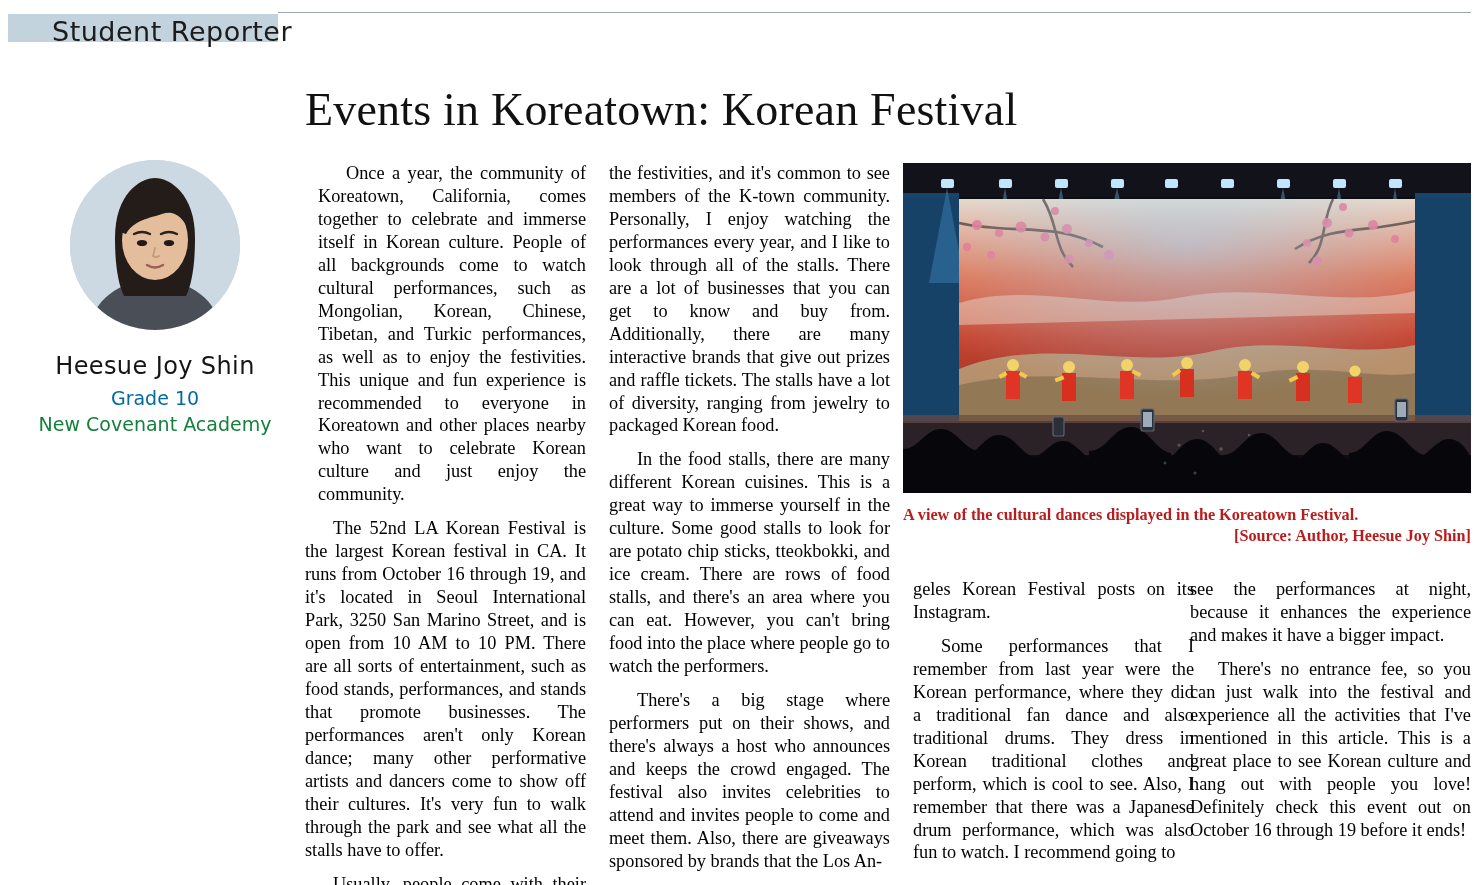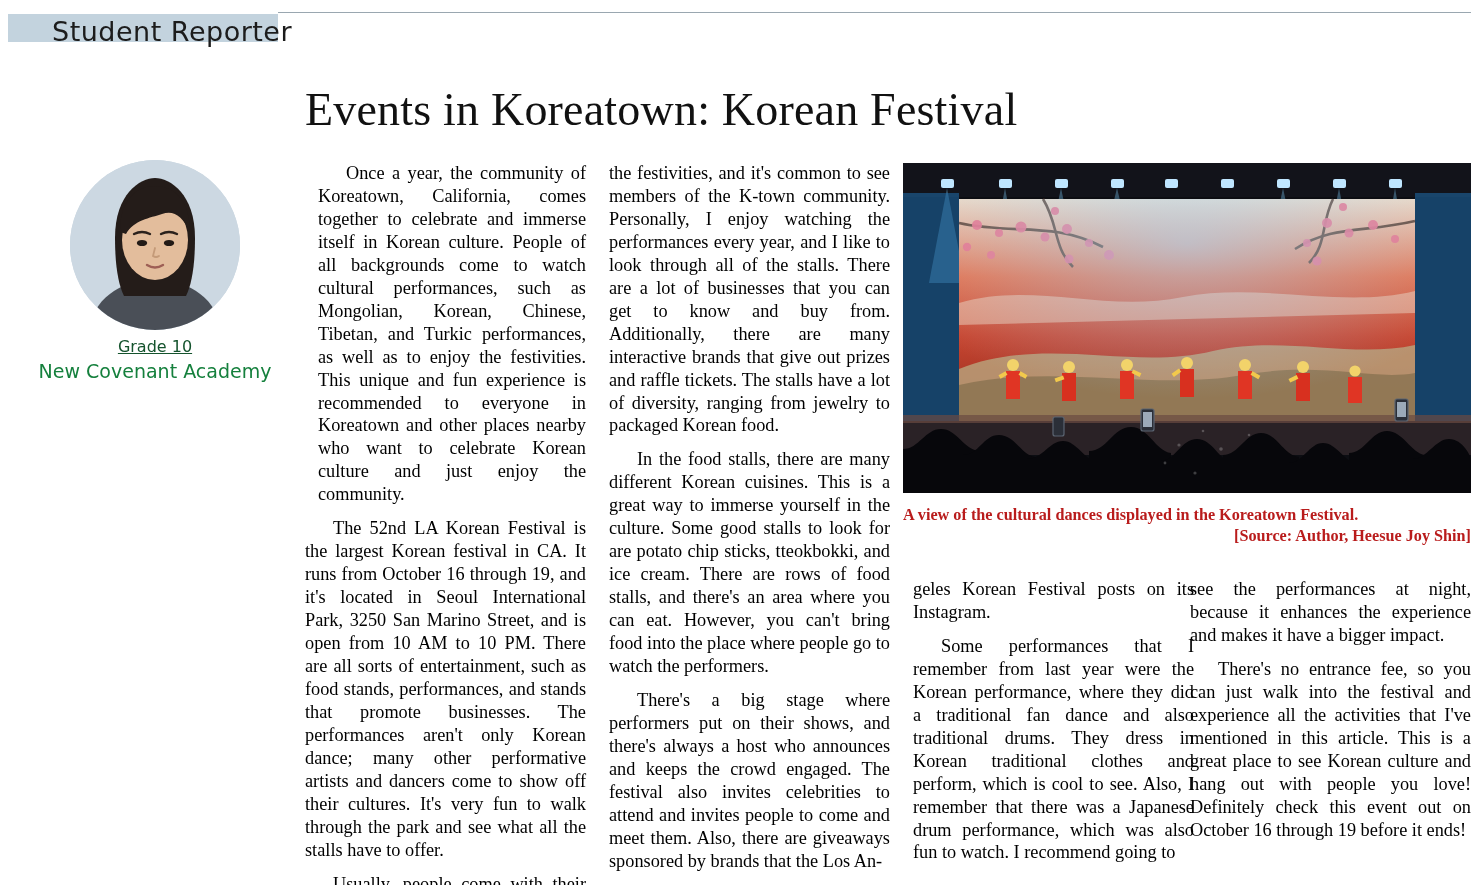--- a/index.html
+++ b/index.html
@@ -80,23 +80,22 @@
   .author-name {
     margin-top: 22px;
     font-family: "DejaVu Sans", sans-serif;
     font-size: 24px;
     letter-spacing: 0.4px;
     color: #151515;
   }
   .author-grade {
     margin-top: 7px;
     font-family: "DejaVu Sans", sans-serif;
-    font-size: 16px;
-    color: #14532d;
-    text-decoration: underline;
+    font-size: 19px;
+    color: #0369a1;
   }
   .author-school {
     margin-top: 4px;
     font-family: "DejaVu Sans", sans-serif;
     font-size: 19px;
     color: #15803d;
   }
 
   
   .col {
@@ -178,20 +177,21 @@
       <ellipse cx="72" cy="83" rx="5.2" ry="3.1" fill="#221a16"></ellipse>
       <ellipse cx="99" cy="83" rx="5.2" ry="3.1" fill="#221a16"></ellipse>
 
       <path d="M64 74 Q72 70 80 74" stroke="#2b211c" stroke-width="2.4" fill="none" stroke-linecap="round"></path>
       <path d="M91 74 Q99 70 107 74" stroke="#2b211c" stroke-width="2.4" fill="none" stroke-linecap="round"></path>
 
       <path d="M85 88 L83 96 Q86 98 89 96" stroke="#c49a78" stroke-width="1.8" fill="none" stroke-linecap="round"></path>
       <path d="M77 105 Q85 110 93 105" stroke="#9e5f55" stroke-width="2.4" fill="none" stroke-linecap="round"></path>
     </svg>
   </div>
+  <div class="author-name">Heesue Joy Shin</div>
   <div class="author-grade">Grade 10</div>
   <div class="author-school">New Covenant Academy</div>
 </div>
 
 <div class="col" id="col1">
   <p class="first">Once a year, the community of Koreatown, California, comes together to celebrate and immerse itself in Korean culture. People of all backgrounds come to watch cultural performances, such as Mongolian, Korean, Chinese, Tibetan, and Turkic performances, as well as to enjoy the festivities. This unique and fun experience is recommended to everyone in Koreatown and other places nearby who want to celebrate Korean culture and just enjoy the community.</p>
   <p>The 52nd LA Korean Festival is the largest Korean festival in CA. It runs from October 16 through 19, and it's located in Seoul International Park, 3250 San Marino Street, and is open from 10 AM to 10 PM. There are all sorts of entertainment, such as food stands, performances, and stands that promote businesses. The performances aren't only Korean dance; many other performative artists and dancers come to show off their cultures. It's very fun to walk through the park and see what all the stalls have to offer.</p>
   <p>Usually, people come with their friends and family to experience</p>
 </div>
 

